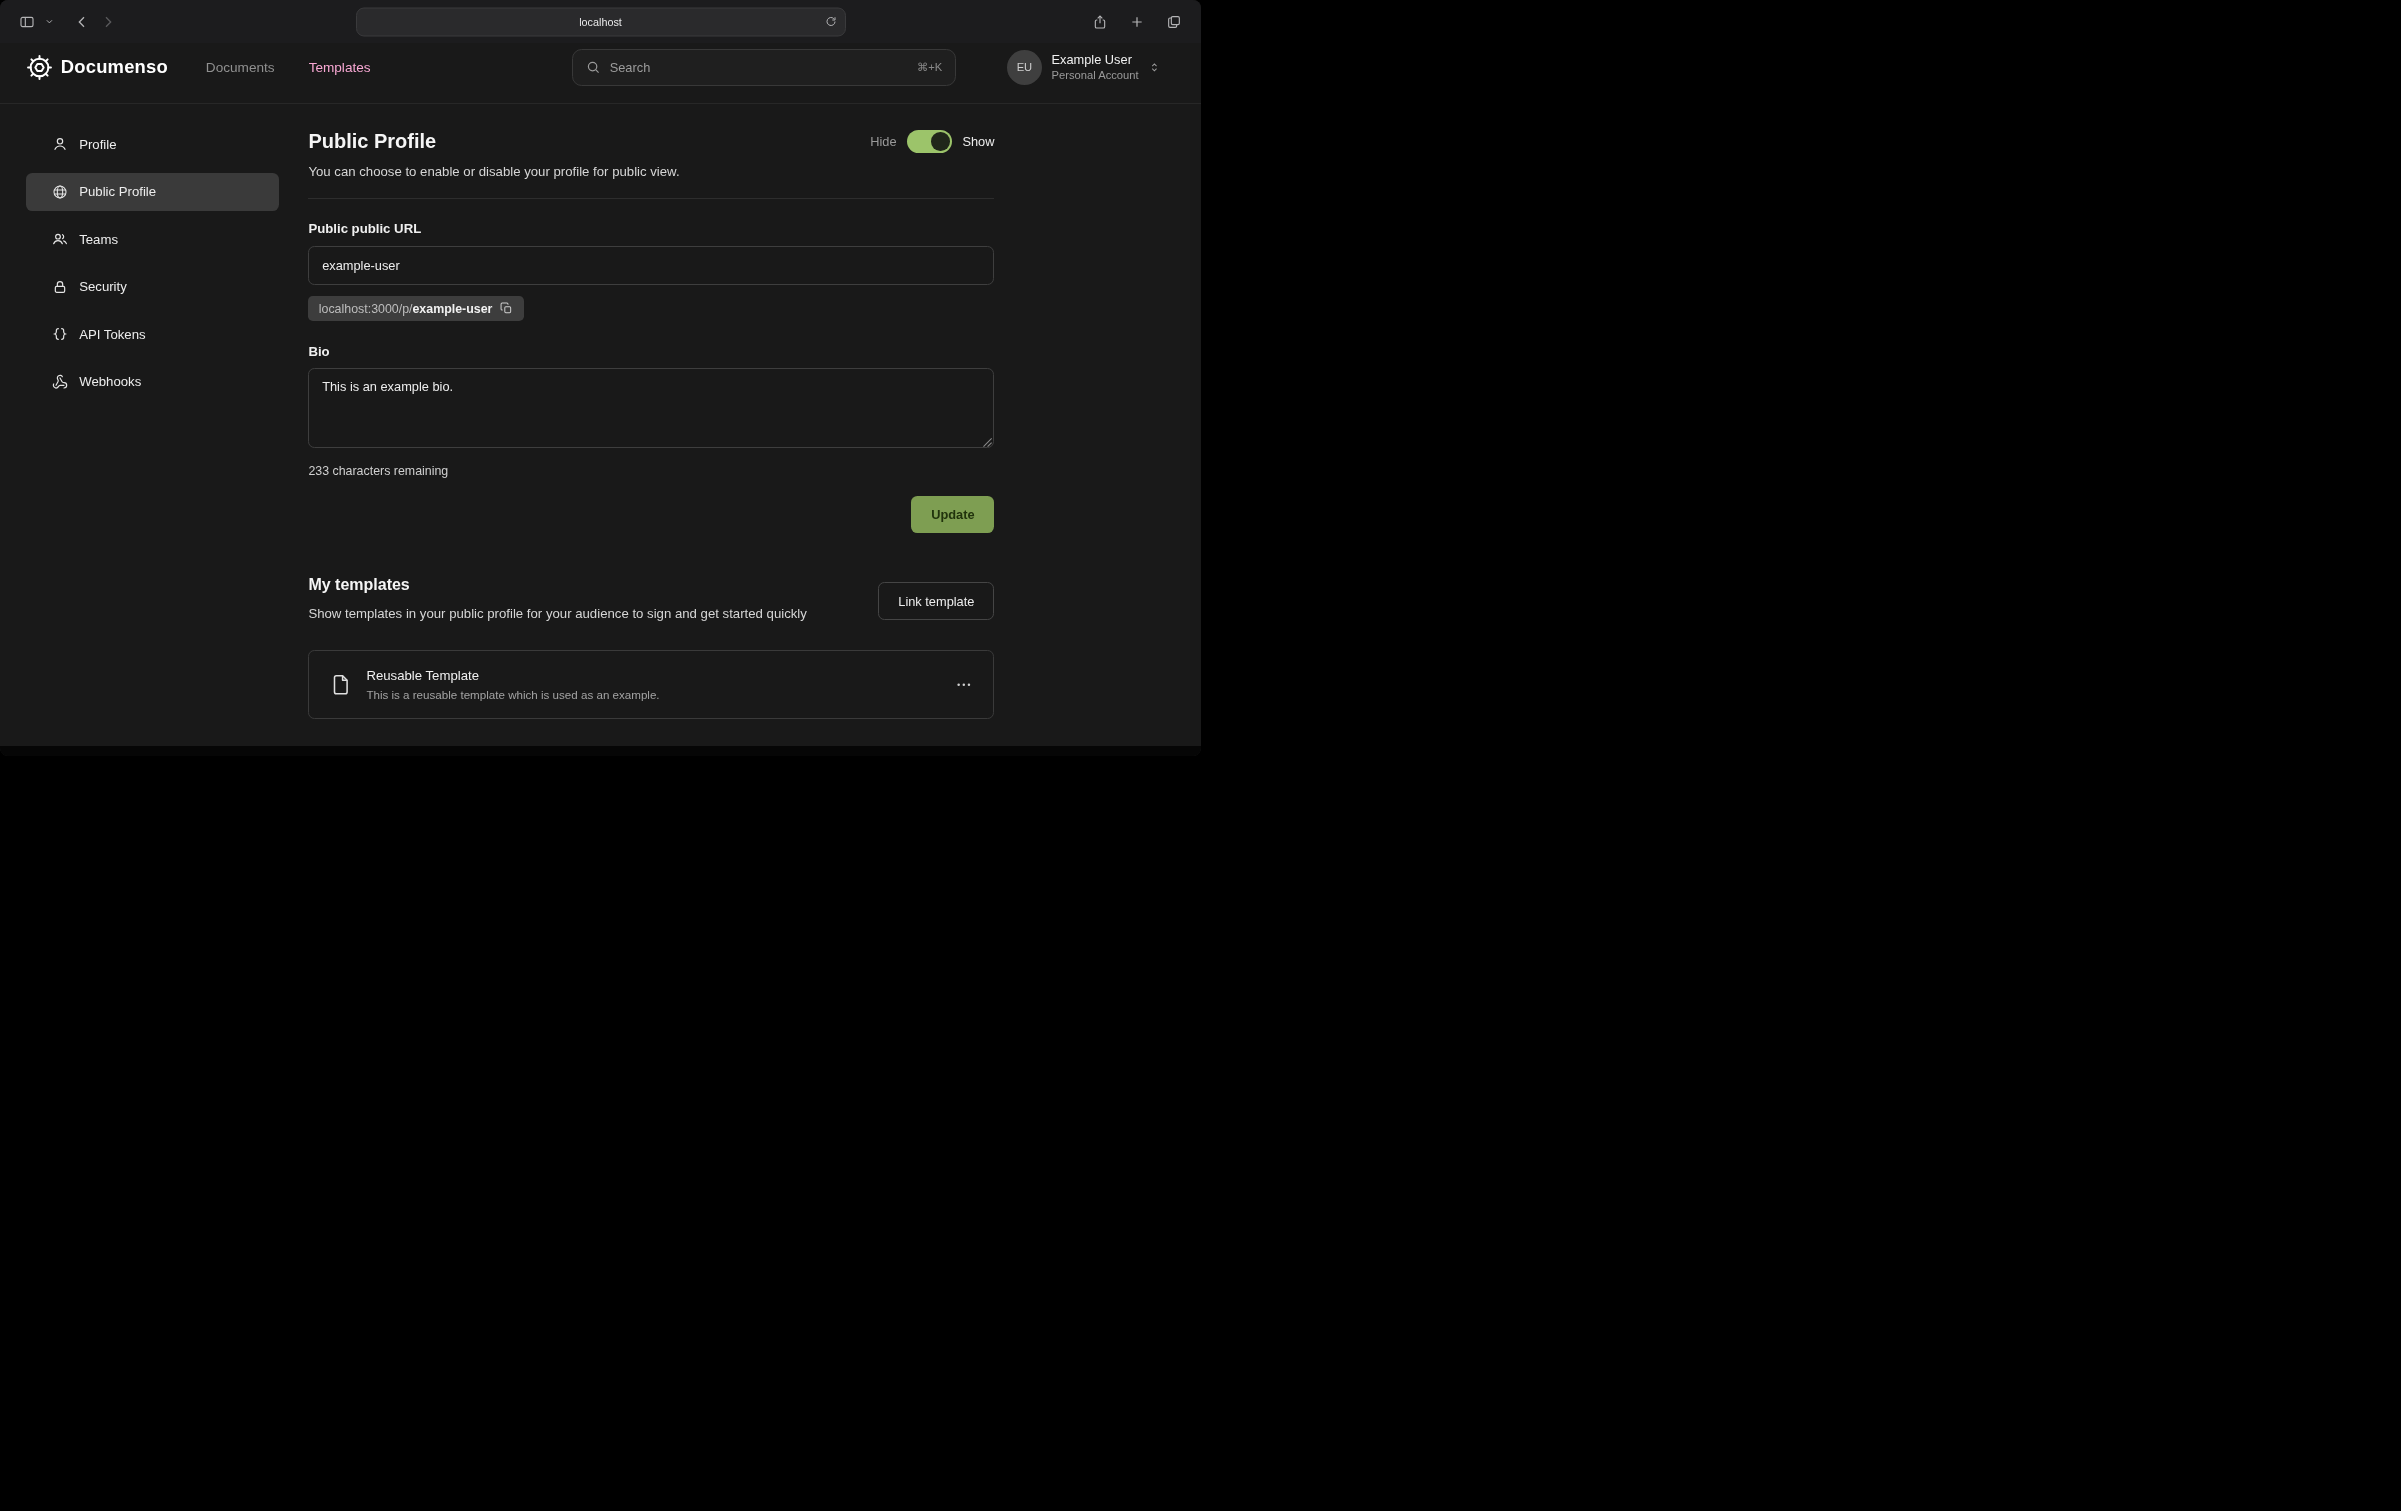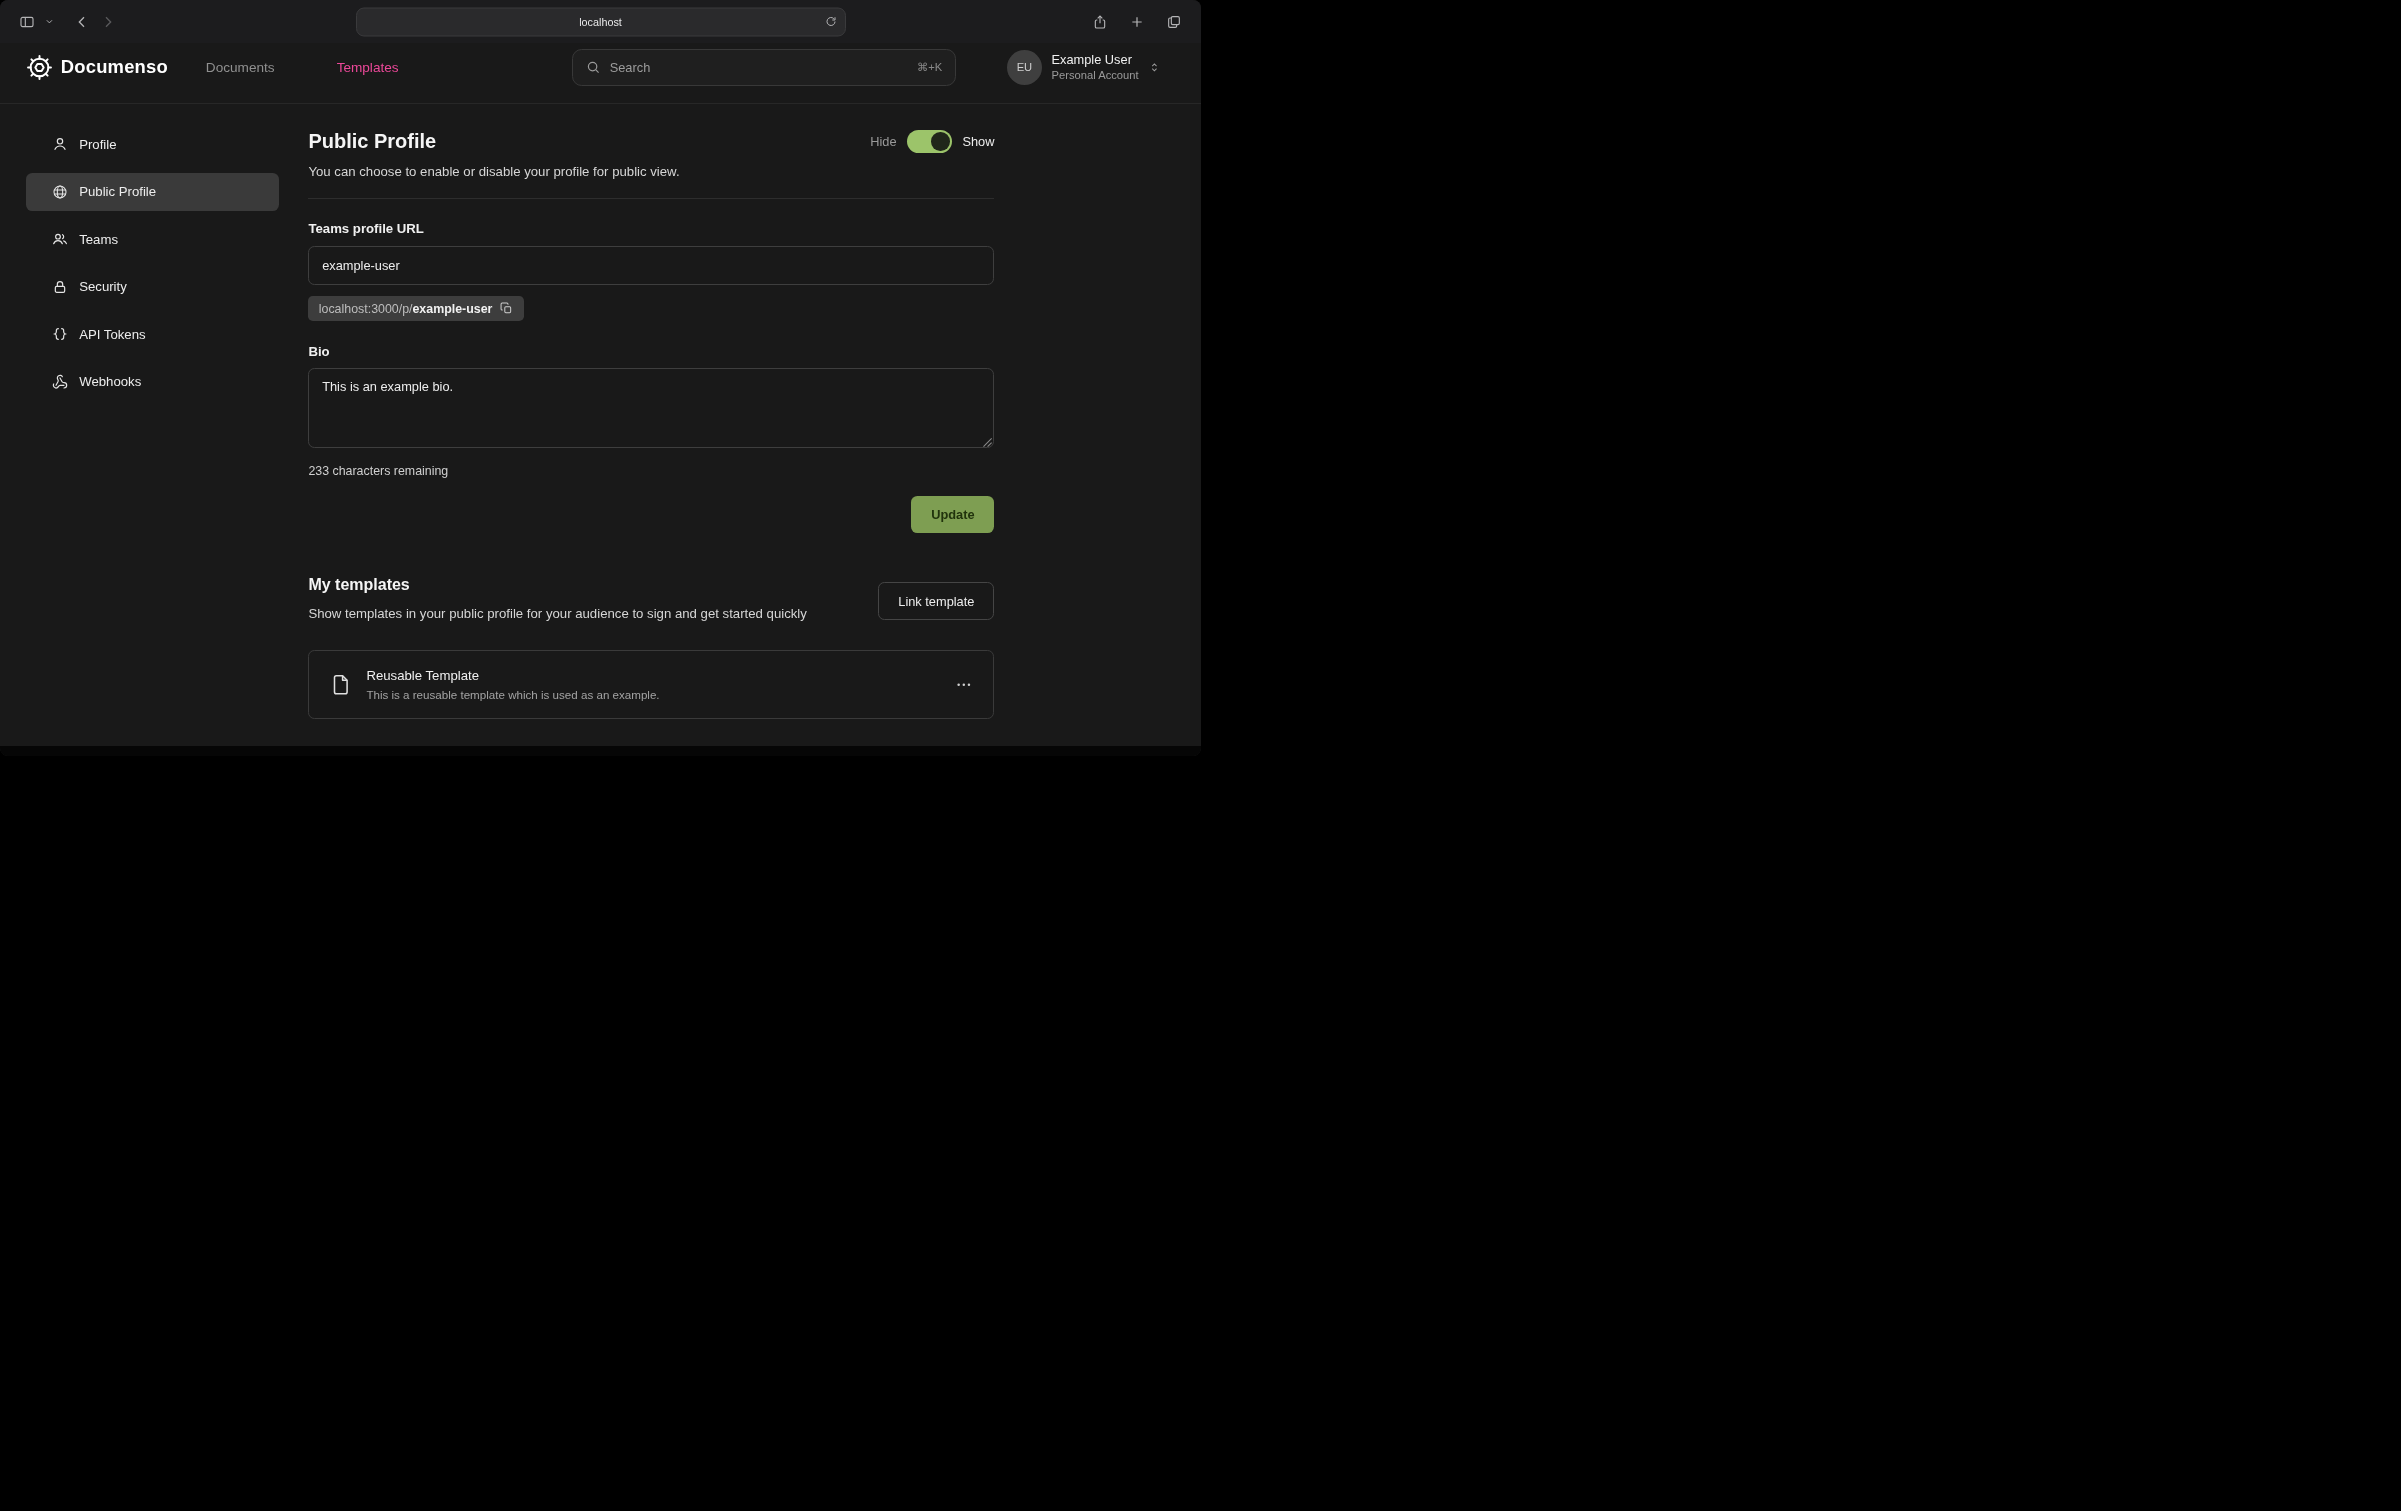--- a/index.html
+++ b/index.html
@@ -23,21 +23,21 @@
 
   
   .app { flex:1; display:flex; flex-direction:column; background:#191919; }
   header { height:61px; border-bottom:0.8px solid #272727; display:flex; align-items:center; padding:0 40px 12px 27px; flex:none; }
   .brand { display:flex; align-items:center; gap:8.8px; color:#fff; }
   .brand svg { width:25px; height:25px; }
   .brand-name { font-size:18.4px; font-weight:700; letter-spacing:0.2px; }
   .top-nav { display:flex; gap:34px; margin-left:38px; }
   .top-nav a { text-decoration:none; font-size:13.6px; cursor:pointer; }
   .nav-documents { color:#909090; }
-  .nav-templates { color:#ec4899;margin-left:28px; }
+  .nav-templates { color:#f9a8d4; }
   .spacer { flex:1; }
   .searchbox { width:384px; height:37px; background:#1f1f1f; border:0.8px solid #383838; border-radius:9.6px; display:flex; align-items:center; padding:0 12.8px; gap:9.6px; margin-right:51px; cursor:text; }
   .searchbox svg { width:14.4px; height:14.4px; color:#9a9a9a; flex:none; }
   .search-placeholder { color:#9c9c9c; font-size:12.8px; flex:1; }
   .search-shortcut { color:#8a8a8a; font-size:11.2px; }
   .account { display:flex; align-items:center; gap:9.6px; cursor:pointer; }
   .avatar { width:35px; height:35px; border-radius:50%; background:#3f3f3f; color:#cfcfcf; font-size:11.2px; display:flex; align-items:center; justify-content:center; flex:none; }
   .account-text { line-height:1.25; }
   .account-name { color:#f0f0f0; font-size:12.8px; }
   .account-type { color:#9a9a9a; font-size:11.2px; }
@@ -251,21 +251,21 @@
             <span class="toggle-off-label">Hide</span>
             <button class="switch">
                 <span class="knob"></span>
               </button>
             <span class="toggle-on-label">Show</span>
           </div>
         </div>
         <p class="subtitle">You can choose to enable or disable your profile for public view.</p>
         <hr class="divider">
 
-        <div class="field-label">Teams profile URL</div>
+        <div class="field-label">Public public URL</div>
         <input class="text-input" type="text" value="example-user" style="">
 
         <div>
           <span class="url-pill">
             <span><span class="url-prefix">localhost:3000/p/</span><span class="url-slug">example-user</span></span>
             <button class="copy-btn">
               <svg viewBox="0 0 24 24" fill="none" stroke="currentColor" stroke-width="1.9">
                   <rect x="9" y="9" width="11" height="11" rx="2"></rect>
                   <path d="M5 15H4a2 2 0 0 1-2-2V4a2 2 0 0 1 2-2h9a2 2 0 0 1 2 2v1"></path>
                 </svg>

